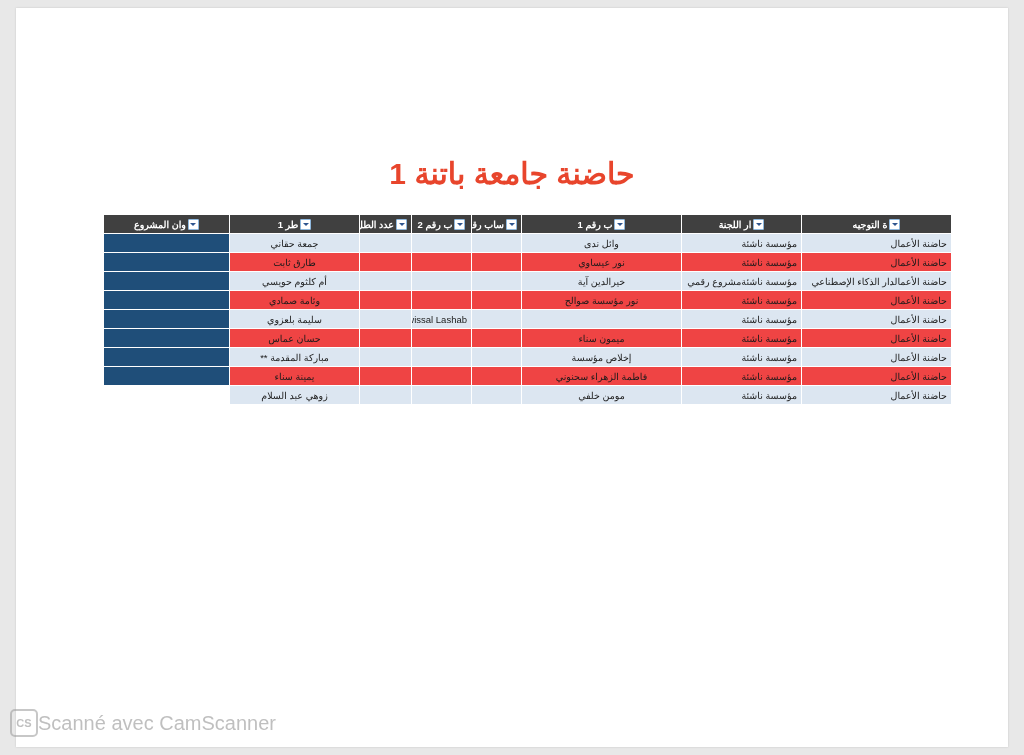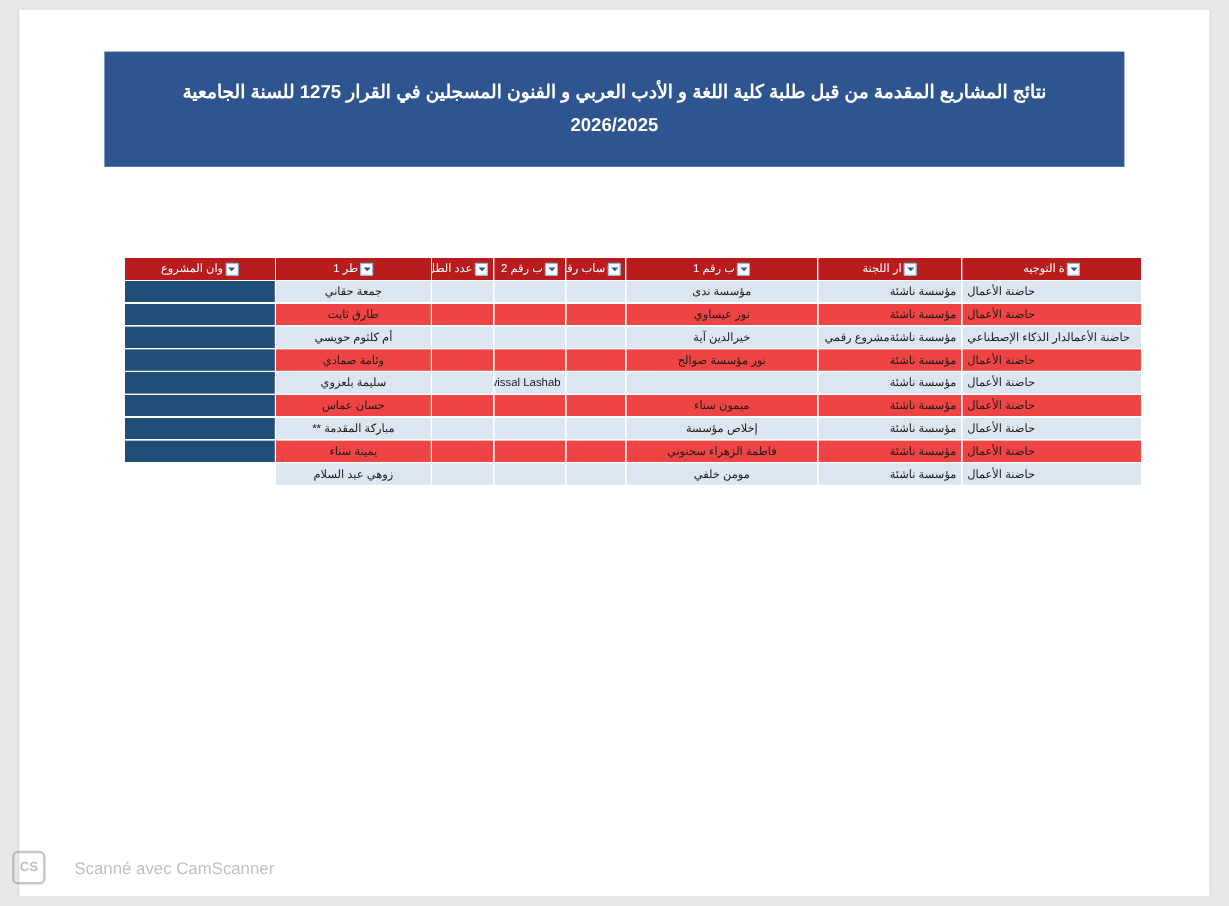--- a/index.html
+++ b/index.html
@@ -75,23 +75,23 @@
   table.sheet th, table.sheet td {
     border: 1px solid #ffffff;
     font-size: 9.5px;
     padding: 2px 4px;
     height: 19px;
     box-sizing: border-box;
     overflow: hidden;
     white-space: nowrap;
   }
   thead th {
-    background: #b91c1c;
+    background: #404040;
     color: #ffffff;
-    font-weight: normal;
+    font-weight: bold;
     font-size: 9px;
     position: relative;
     text-align: center;
   }
   thead th .lbl {
     display: inline-block;
     vertical-align: middle;
   }
   .filter-arrow {
     display: inline-block;
@@ -121,76 +121,70 @@
   tbody tr.alt td {
     background: #ef4444;
   }
   td.dark-cell {
     background: #1f4e79 !important;
     border: 1px solid #ffffff;
   }
   td.blank-cell {
     background: #ffffff !important;
   }
-  td.c-orient { text-align: left; }
+  td.c-orient { text-align: right; }
   td.c-nature { text-align: right; }
 
   
   col.w-orient   { width: 150px; }
   col.w-nature   { width: 120px; }
   col.w-m1       { width: 160px; }
   col.w-m2       { width: 50px; }
   col.w-m3       { width: 60px; }
   col.w-count    { width: 52px; }
   col.w-enc1     { width: 130px; }
   col.w-proj     { width: 126px; }
 
   
   .camscanner {
     position: absolute;
     left: 10px;
     bottom: 18px;
     display: flex;
     align-items: center;
-    gap: 24px;
+    gap: 0;
     opacity: 0.55;
     direction: ltr;
   }
   .cs-logo {
     width: 24px;
     height: 24px;
     border: 2px solid #9a9a9a;
     border-radius: 5px;
     color: #8c8c8c;
     font-size: 11px;
     font-weight: bold;
     display: flex;
     align-items: center;
     justify-content: center;
     font-family: "Liberation Sans", sans-serif;
   }
   .cs-text {
     color: #8c8c8c;
-    font-size: 14px;
+    font-size: 20px;
     font-family: "Liberation Sans", sans-serif;
   }
 </style>
 </head>
 <body>
 
 <div class="page">
 
-  <div class="banner">
-    <div class="banner-text">
-      <span>نتائج المشاريع المقدمة من قبل طلبة كلية اللغة و الأدب العربي و الفنون  المسجلين في القرار 1275 للسنة الجامعية</span>
-      <br>
-      <span>2026/2025</span>
-    </div>
-  </div>
-
+
+  <div class="red-title">حاضنة جامعة باتنة 1</div>
 
   <div class="table-wrap">
     <table class="sheet">
       <colgroup>
         <col class="w-orient">
         <col class="w-nature">
         <col class="w-m1">
         <col class="w-m2">
         <col class="w-m3">
         <col class="w-count">
@@ -206,21 +200,21 @@
           <th><span class="filter-arrow"></span><span class="lbl">ب رقم 2</span></th>
           <th><span class="filter-arrow"></span><span class="lbl">عدد الطل</span></th>
           <th><span class="filter-arrow"></span><span class="lbl">طر 1</span></th>
           <th><span class="filter-arrow"></span><span class="lbl">وان المشروع</span></th>
         </tr>
       </thead>
       <tbody>
         <tr>
           <td class="c-orient">حاضنة الأعمال</td>
           <td class="c-nature">مؤسسة ناشئة</td>
-          <td>مؤسسة ندى</td>
+          <td>وائل ندى</td>
           <td></td>
           <td></td>
           <td></td>
           <td>جمعة حقاني</td>
           <td class="dark-cell"></td>
         </tr>
         <tr class="alt">
           <td class="c-orient">حاضنة الأعمال</td>
           <td class="c-nature">مؤسسة ناشئة</td>
           <td>نور عيساوي</td>

